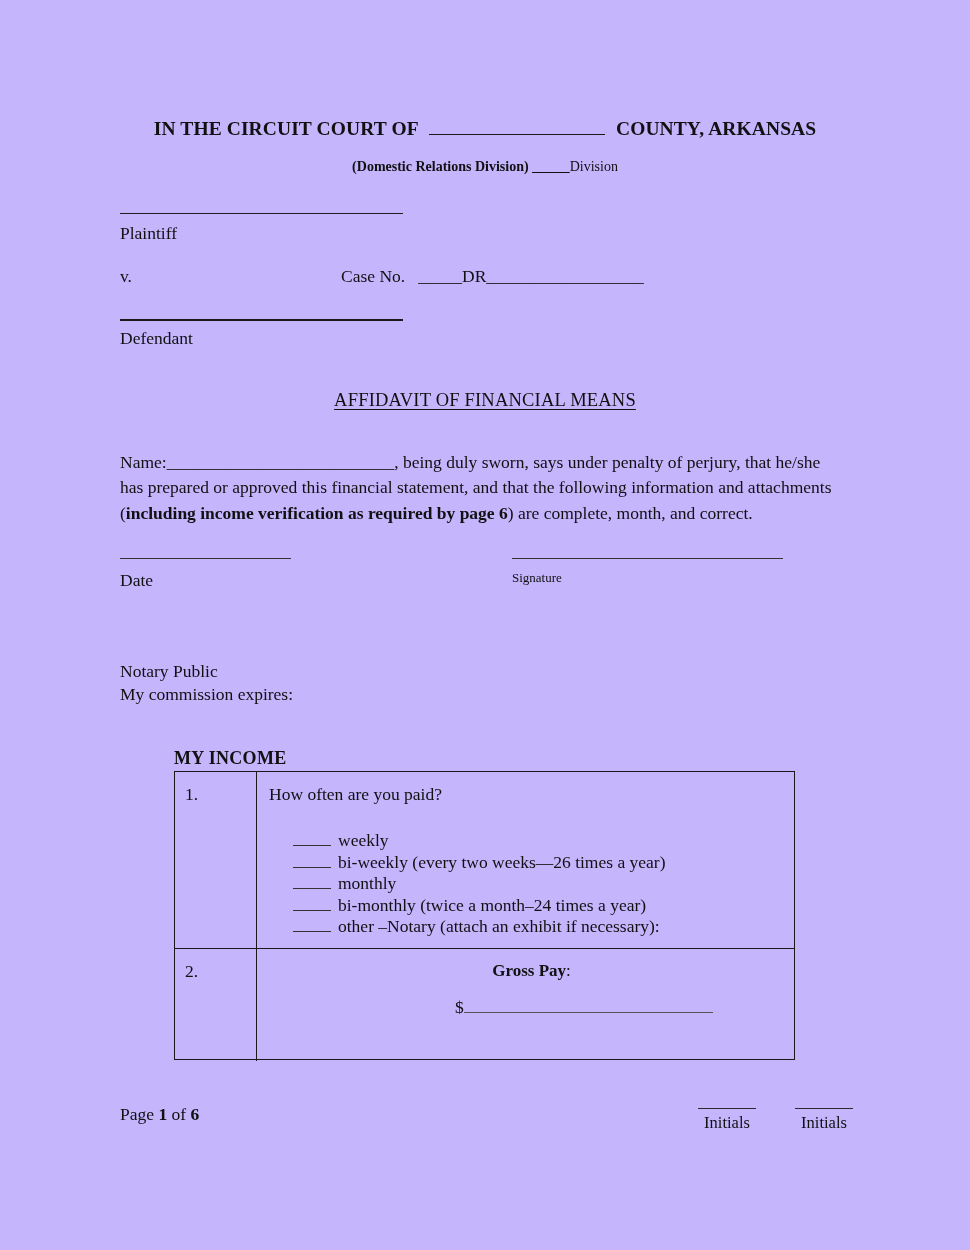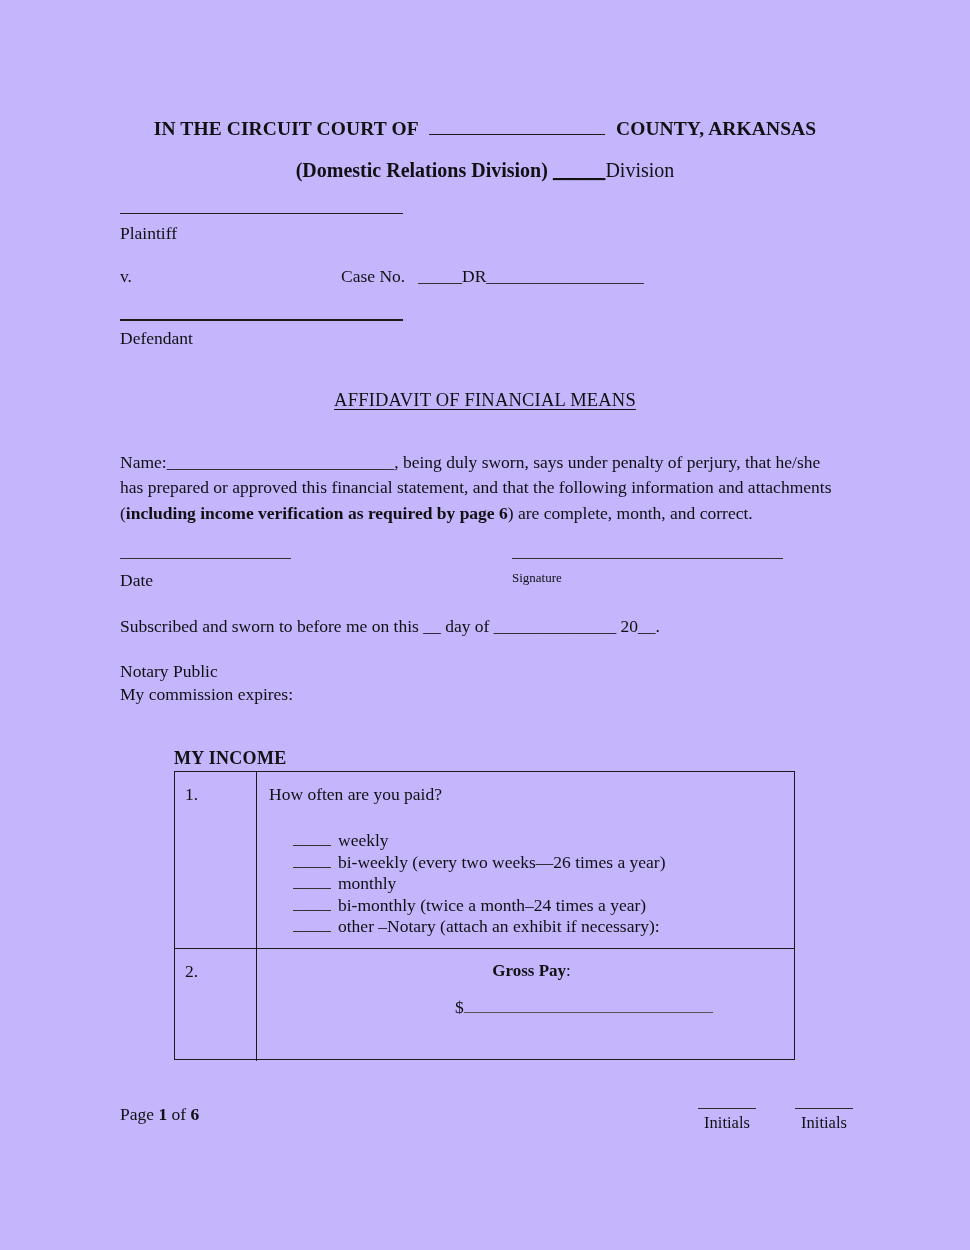--- a/index.html
+++ b/index.html
@@ -35,21 +35,21 @@
     height: 0.82em;
     margin: 0 6px;
     vertical-align: baseline;
   }
 
   .division-line {
     position: absolute;
     left: 0; right: 0;
     top: 159px;
     text-align: center;
-    font-size: 20px;
+    font-size: 14px;
     white-space: nowrap;
   }
   .division-line b { font-weight: bold; }
   .division-line .ul {
     text-decoration: underline;
     letter-spacing: .5px;
   }
 
   
   .rule-plaintiff {
@@ -292,21 +292,20 @@
   </div>
 
   <p class="affidavit-para"><span>Name:__________________________, being duly sworn, says under penalty of perjury, that he/she has prepared or approved this financial statement, and that the following information and attachments (</span><b>including income verification as required by page 6</b><span>) are complete, month, and correct.</span></p>
 
   <div class="rule-date"></div>
   <div class="lbl-date">Date</div>
 
   <div class="rule-sign"></div>
   <div class="lbl-sign">Signature</div>
 
-  <div class="sworn-line">Subscribed and sworn to before me on this __ day of ______________ 20__.</div>
   <div class="notary-public">Notary Public</div>
   <div class="notary-expires">My commission expires:</div>
 
   <div class="income-heading">MY INCOME</div>
 
   <div class="income-table">
 
     <div class="tbl-row r1">
       <div class="tbl-num">1.</div>
       <div class="tbl-body">

